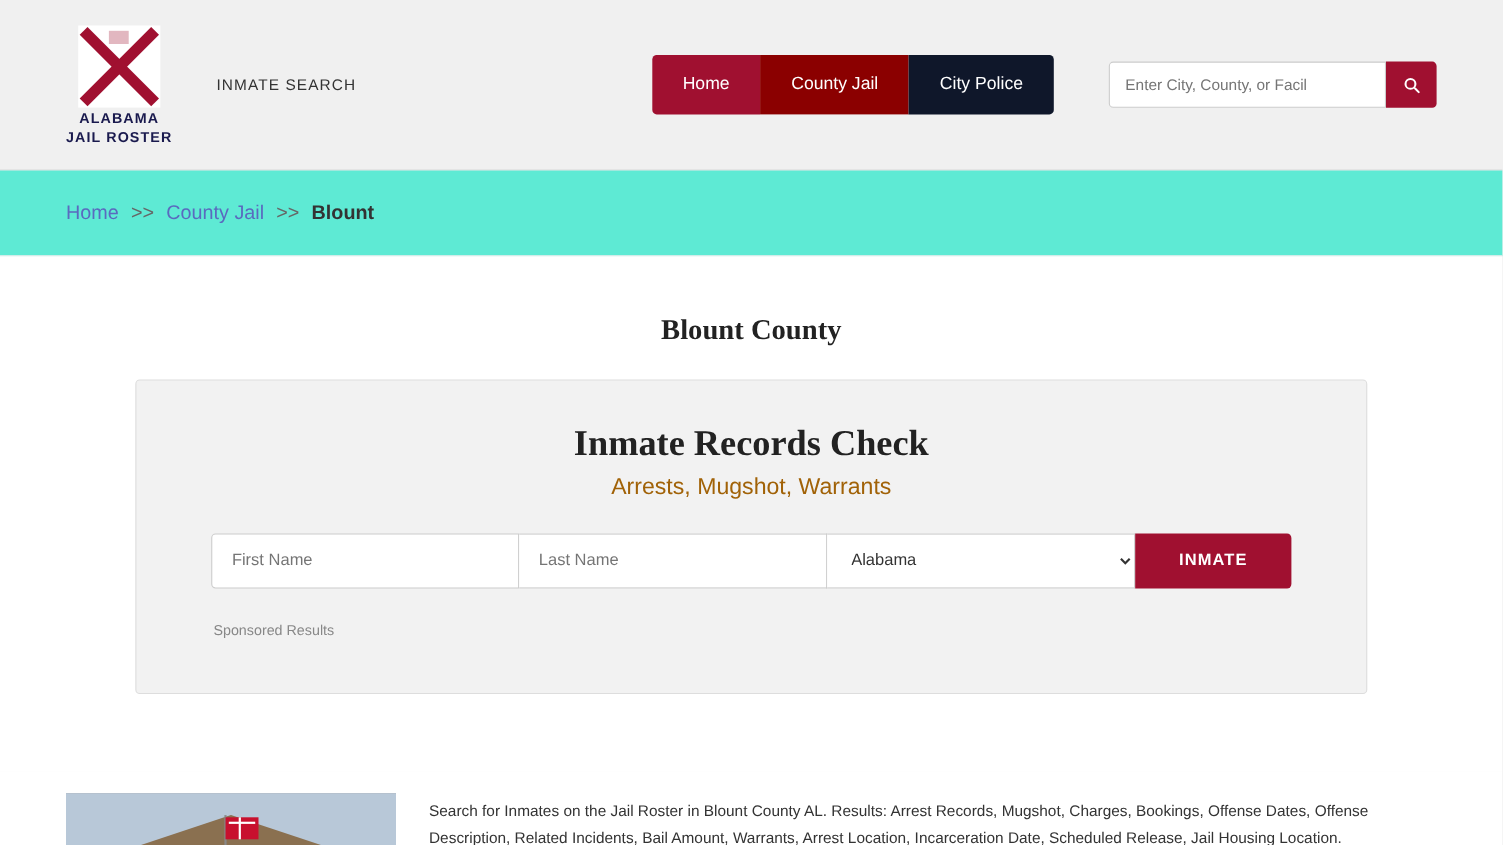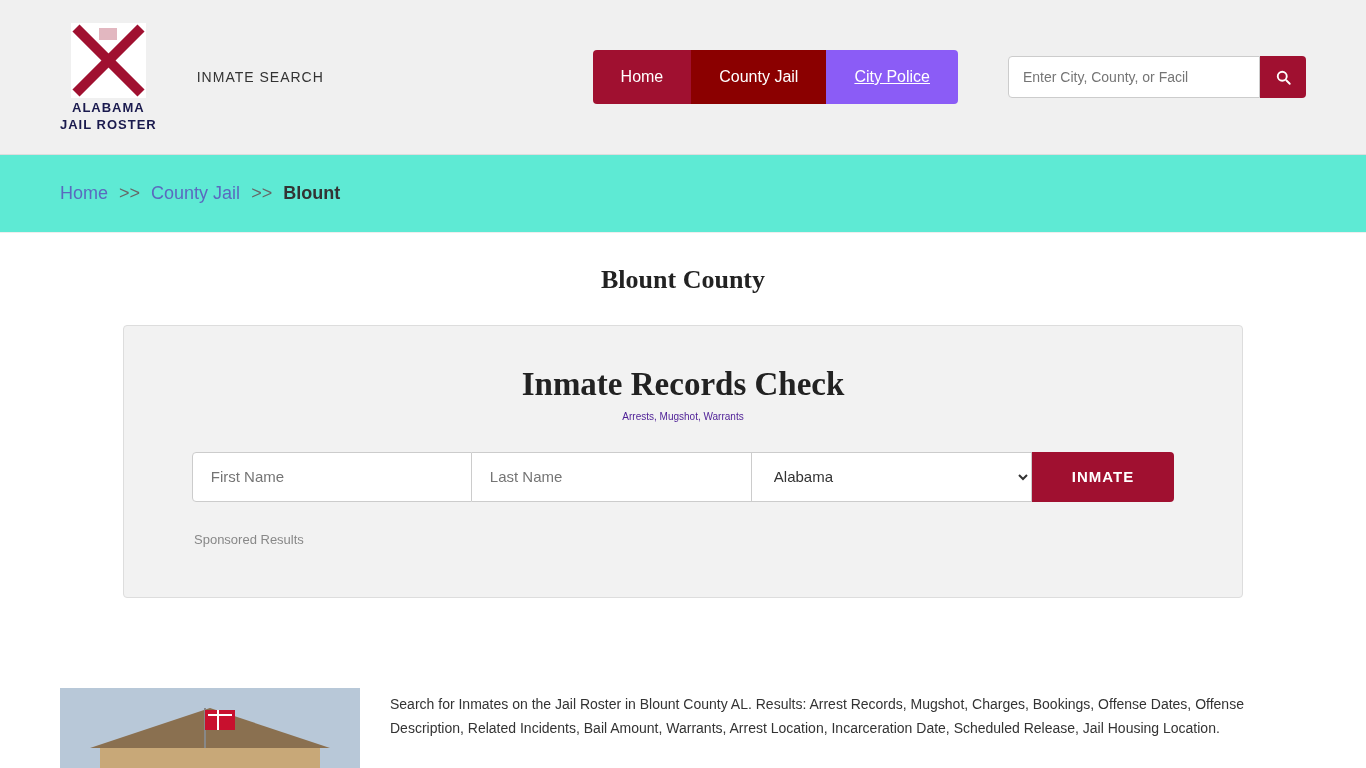--- a/index.html
+++ b/index.html
@@ -60,23 +60,22 @@
       color: white;
     }
     .nav-btn.home {
       background: #a01030;
       border-radius: 4px 0 0 4px;
     }
     .nav-btn.county-jail {
       background: #8b0000;
     }
     .nav-btn.city-police {
-      background: #8b5cf6;
+      background: #0f172a;
       border-radius: 0 4px 4px 0;
-      text-decoration: underline;
     }
     .search-area {
       display: flex;
       align-items: center;
       margin-left: 20px;
     }
     .header-search-input {
       padding: 10px 14px;
       font-size: 14px;
       border: 1px solid #ccc;
@@ -126,21 +125,21 @@
     
     .main-content {
       background: white;
       padding: 20px 60px 40px;
     }
     .page-title {
       text-align: center;
       font-size: 26px;
       font-weight: bold;
       color: #222;
-      margin: 12px 0 30px;
+      margin: 32px 0 30px;
       font-family: Georgia, serif;
     }
 
     
     .records-box {
       background: #f2f2f2;
       border: 1px solid #ddd;
       border-radius: 4px;
       padding: 40px 60px 50px;
       margin: 0 0 30px;
@@ -151,22 +150,22 @@
     .records-title {
       text-align: center;
       font-size: 33px;
       font-weight: bold;
       color: #222;
       font-family: Georgia, serif;
       margin-bottom: 8px;
     }
     .records-subtitle {
       text-align: center;
-      font-size: 10px;
-      color: #4c1d95;
+      font-size: 21px;
+      color: #a16207;
       font-family: Arial, sans-serif;
       margin-bottom: 30px;
     }
     .search-form {
       display: flex;
       gap: 0;
       align-items: flex-end;
       justify-content: center;
       margin-bottom: 30px;
     }

